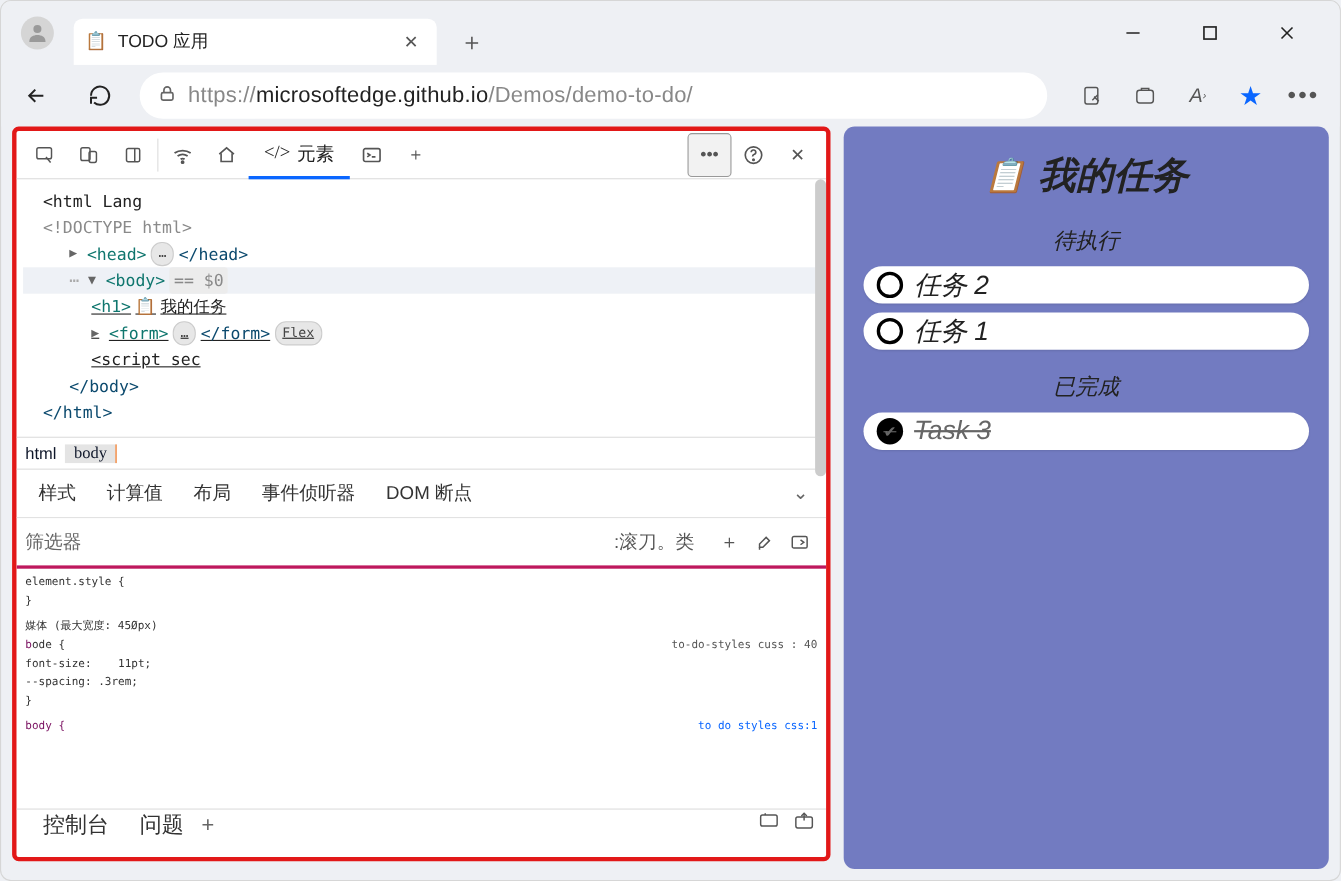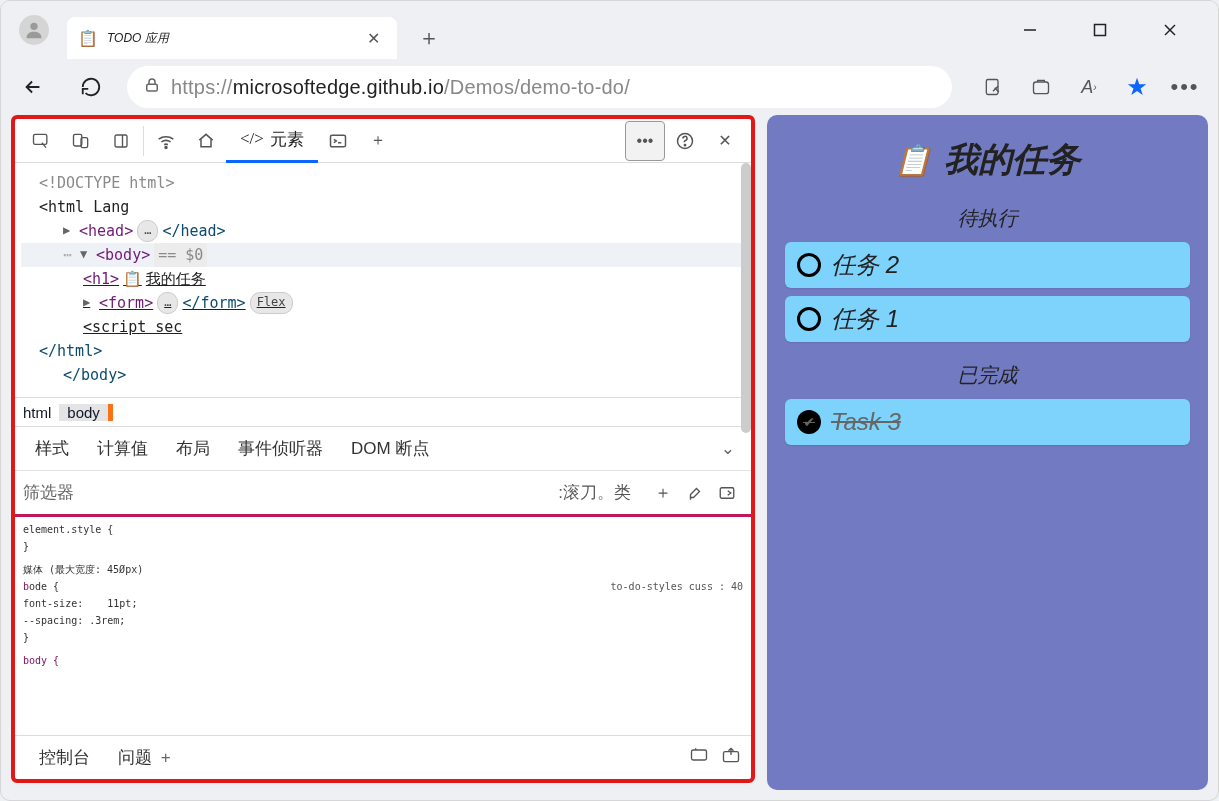--- a/index.html
+++ b/index.html
@@ -3,21 +3,21 @@
 <meta charset="utf-8">
 <style>
 * { box-sizing: border-box; margin: 0; padding: 0; }
 body { font-family: "Segoe UI", Arial, sans-serif; background: #eef0f4; width: 1219px; height: 801px; overflow: hidden; }
 .window { width: 1219px; height: 801px; background: #eef0f4; border-radius: 10px; overflow: hidden; display: flex; flex-direction: column; border: 1px solid #d6d6d6; }
 .titlebar { height: 58px; display: flex; align-items: center; padding: 0 8px; background: #eef0f4; }
 .avatar { width: 30px; height: 30px; background: #d5d5d5; border-radius: 50%; margin: 0 18px 0 10px; display: flex; align-items: center; justify-content: center; }
 .avatar svg { width: 22px; height: 22px; fill: #9a9a9a; }
 .tab { display: flex; align-items: center; background: #fff; border-radius: 8px 8px 0 0; height: 42px; padding: 0 12px; min-width: 330px; gap: 10px; margin-top: 16px; }
 .tab-icon { width: 18px; height: 18px; display: inline-flex; align-items: center; justify-content: center; font-size: 16px; }
-.tab-title { font-size: 12px; color: #222; flex: 1; font-style: italic; }
+.tab-title { font-size: 16px; color: #222; flex: 1; }
 .tab-close { width: 18px; height: 18px; color: #555; font-size: 16px; cursor: pointer; }
 .newtab { width: 40px; height: 40px; margin-left: 12px; display: flex; align-items: center; justify-content: center; color: #555; font-size: 22px; margin-top: 16px; cursor: pointer; }
 .winbtns { margin-left: auto; display: flex; gap: 30px; margin-right: 20px; }
 .winbtn { width: 40px; height: 40px; display: flex; align-items: center; justify-content: center; color: #222; cursor: pointer; }
 .addrbar { height: 56px; background: #eef0f4; display: flex; align-items: center; padding: 0 10px; gap: 14px; justify-content: space-between; }
 .navbtn { width: 44px; height: 44px; display: flex; align-items: center; justify-content: center; color: #333; cursor: pointer; }
 .urlbox { flex: 1; height: 42px; background: #fff; border-radius: 22px; display: flex; align-items: center; padding: 0 16px; gap: 10px; }
 .lock { color: #666; }
 .url { font-size: 20px; color: #444; letter-spacing: 0.2px; }
 .url .domain { color: #222; }
@@ -33,54 +33,54 @@
 .dt-icon { width: 40px; height: 40px; display: flex; align-items: center; justify-content: center; color: #555; cursor: pointer; }
 .dt-sep { width: 1px; height: 30px; background: #ddd; margin: 0 2px; }
 .dt-tab { height: 44px; display: flex; align-items: center; gap: 6px; padding: 0 14px; color: #555; font-size: 17px; cursor: pointer; position: relative; }
 .dt-tab.active { border-bottom: 3px solid #0a66ff; color: #222; }
 .dt-right { margin-left: auto; display: flex; align-items: center; }
 .dt-more { border: 1px solid #999; border-radius: 4px; background: #f2f2f2; }
 .dom { flex: 0 0 auto; padding: 8px 6px 10px 6px; font-family: Consolas, monospace; font-size: 15px; color: #222; line-height: 1.6; }
 .dom .row { display: flex; align-items: center; gap: 4px; }
 .dom .ind1 { padding-left: 18px; } .dom .ind2 { padding-left: 42px; } .dom .ind3 { padding-left: 62px; text-decoration: underline; }
 .dom .grey { color: #8a8a8a; }
-.dom .tag { color: #701a75; }
+.dom .tag { color: #0f766e; }
 .dom .close { color: #0c4a6e; }
 .dom .arrow { color: #666; width: 12px; display: inline-block; font-size: 12px; }
 .dom .sel { background: #ececec; border-radius: 3px; display: inline-block; padding: 0 4px; }
 .dom .pill { background: #e7e7e7; border-radius: 10px; padding: 0 6px; font-size: 12px; color: #444; border: 1px solid #ccc; }
 .dom .hi { background: #eef1f6; }
 .dom .ellip { color: #aaa; margin-right: 4px; }
 .breadcrumb { height: 30px; border-top: 1px solid #ddd; border-bottom: 1px solid #ddd; display: flex; align-items: center; font-size: 15px; color: #0f172a; }
 .breadcrumb .chip { padding: 0 8px; }
-.breadcrumb .chip.sel2 { background: #e4e4e4; border-right: 5px solid #f97316; }
+.breadcrumb .chip.sel2 { background: #e4e4e4; border-right: 1px solid #f97316; font-family: Liberation Serif, serif; }
 .styletabs { height: 44px; display: flex; align-items: center; border-bottom: 1px solid #e2e2e2; padding: 0 6px; font-size: 17px; color: #333; }
 .styletabs .st { padding: 0 14px; cursor: pointer; }
 .styletabs .chev { margin-left: auto; padding: 0 10px; color: #666; cursor: pointer; }
 .filterrow { height: 46px; display: flex; align-items: center; border-bottom: 3px solid #be185d; padding: 0 8px; font-size: 17px; color: #666; }
 .filterrow .filterinput { flex: 1; font-size: 17px; color: #666; }
 .filterrow .hov { color: #555; margin-right: 16px; }
 .filterrow .smicon { width: 32px; display: flex; justify-content: center; color: #555; cursor: pointer; }
 .stylescontent { flex: 1; padding: 4px 8px; font-family: Consolas, monospace; font-size: 10px; color: #333; overflow: hidden; }
 .stylescontent .line { line-height: 1.7; }
 .stylescontent .link { color: #555; float: right; }
 .stylescontent .link2 { color: #0a66ff; float: right; }
 .stylescontent .selname { color: #7a1060; }
-.drawer { height: 44px; border-top: 1px solid #ddd; display: flex; align-items: center; padding: 0 10px; font-size: 17px; color: #333; }
+.drawer { height: 44px; border-top: 1px solid #ddd; display: flex; align-items: flex-start; padding: 0 10px; font-size: 20px; color: #333; font-family: Liberation Mono, monospace; }
 .drawer .dtab { padding: 0 14px; cursor: pointer; }
 .drawer .dtab .plus { color: #666; margin-left: 4px; }
 .drawer .dicons { margin-left: auto; display: flex; gap: 12px; color: #555; }
 .app { flex: 1; background: #727bc1; border-radius: 10px; padding: 22px 18px; color: #222; }
 .app h1 { text-align: center; font-style: italic; font-weight: 600; font-size: 34px; margin-bottom: 22px; display: flex; align-items: center; justify-content: center; gap: 12px; }
 .clip { font-size: 30px; }
 .addtask { background: #fff; border-radius: 6px; height: 56px; display: flex; align-items: center; padding: 0 14px; font-style: italic; font-size: 22px; color: #333; justify-content: space-between; box-shadow: 0 1px 2px rgba(0,0,0,0.1); }
 .addtask .plus2 { color: #727bc1; font-size: 24px; font-style: normal; margin-right: 8px; font-weight: bold; }
 .addtask .go { background: #1a9ee6; color: #fff; width: 28px; height: 28px; border-radius: 4px; display: flex; align-items: center; justify-content: center; font-style: normal; }
 .sectitle { text-align: center; font-style: italic; font-size: 20px; margin: 20px 0 10px; color: #222; }
-.task { background: #7dd3fc; border-radius: 6px; height: 46px; display: flex; align-items: center; padding: 0 12px; font-style: italic; font-size: 24px; margin-bottom: 8px; gap: 10px; box-shadow: 0 1px 2px rgba(0,0,0,0.1); }
+.task { background: #ffffff; border-radius: 18px; height: 34px; display: flex; align-items: center; padding: 0 12px; font-style: italic; font-size: 24px; margin-bottom: 8px; gap: 10px; box-shadow: 0 1px 2px rgba(0,0,0,0.1); }
 .task .circ { width: 24px; height: 24px; border: 3px solid #000; border-radius: 50%; }
 .task .check { width: 24px; height: 24px; background: #000; border-radius: 50%; display: flex; align-items: center; justify-content: center; color: #fff; font-size: 14px; font-style: normal; }
 .task.done span { text-decoration: line-through; color: #666; }
 .scrollthumb { position: absolute; right: 0; top: 0; width: 10px; height: 270px; background: #ccc; border-radius: 5px; }
 .relwrap { position: relative; flex: 1; display: flex; flex-direction: column; }
 </style>
 </head>
 <body>
 
 <div class="window">
@@ -216,24 +216,24 @@
                 <circle cx="12" cy="17" r="0.8" fill="#555"></circle>
               </svg>
             </div>
           <div class="dt-icon">✕</div>
         </div>
       </div>
 
       <div class="relwrap">
         <div class="dom">
           <div class="row ind1">
+              <span>&lt;html Lang</span>
+            </div>
+          <div class="row ind1">
               <span class="grey">&lt;!DOCTYPE html&gt;</span>
-            </div>
-          <div class="row ind1">
-              <span>&lt;html Lang</span>
             </div>
           <div class="row ind2">
               <span class="arrow">▶</span> 
               <span class="tag">&lt;head&gt;</span> 
               <span class="pill">…</span> 
               <span class="close">&lt;/head&gt;</span>
             </div>
           <div class="row ind2 hi">
               <span class="ellip">⋯</span>
               <span class="arrow">▼</span> 
@@ -248,25 +248,25 @@
           <div class="row ind3">
               <span class="arrow">▶</span> 
               <span class="tag">&lt;form&gt;</span> 
               <span class="pill">…</span> 
               <span class="close">&lt;/form&gt;</span> 
               <span class="pill">Flex</span>
             </div>
           <div class="row ind3">
               <span>&lt;script sec</span>
             </div>
+          <div class="row ind2">
+              <span class="close">&lt;/body&gt;</span>
+            </div>
           <div class="row ind1">
               <span class="close">&lt;/html&gt;</span>
-            </div>
-          <div class="row ind2">
-              <span class="close">&lt;/body&gt;</span>
             </div>
         </div>
 
         <div class="breadcrumb">
           <span class="chip">html</span>
           <span class="chip sel2">body</span>
         </div>
 
         <div class="styletabs">
           <div class="st">样式</div>
@@ -296,21 +296,21 @@
         </div>
 
         <div class="stylescontent">
           <div class="line"><span class="grey">element.style {</span></div>
           <div class="line grey">}</div>
           <div class="line" style="margin-top:6px"><span>媒体 (最大宽度: 45Øpx)</span></div>
           <div class="line"><span class="selname">b</span><span>ode {</span><span class="link">to-do-styles cuss :  40</span></div>
           <div class="line"><span>  font-size:</span>&nbsp;&nbsp;&nbsp;&nbsp;<span>11pt;</span></div>
           <div class="line"><span>  --spacing:</span>&nbsp;<span>.3rem;</span></div>
           <div class="line">}</div>
-          <div class="line" style="margin-top:6px"><span class="selname">body {</span></div>
+          <div class="line" style="margin-top:6px"><span class="selname">body {</span><span class="link2">to do styles css:1</span></div>
         </div>
 
         <div class="drawer">
           <div class="dtab">控制台</div>
           <div class="dtab"><span>问题</span> <span class="plus">+</span></div>
           <div class="dicons">
             <span><svg width="20" height="20" viewBox="0 0 24 24" fill="none" stroke="#555" stroke-width="1.6">
                   <rect x="3" y="6" width="18" height="12" rx="2"></rect>
                   <path d="M8 6V4"></path>
                 </svg></span>

